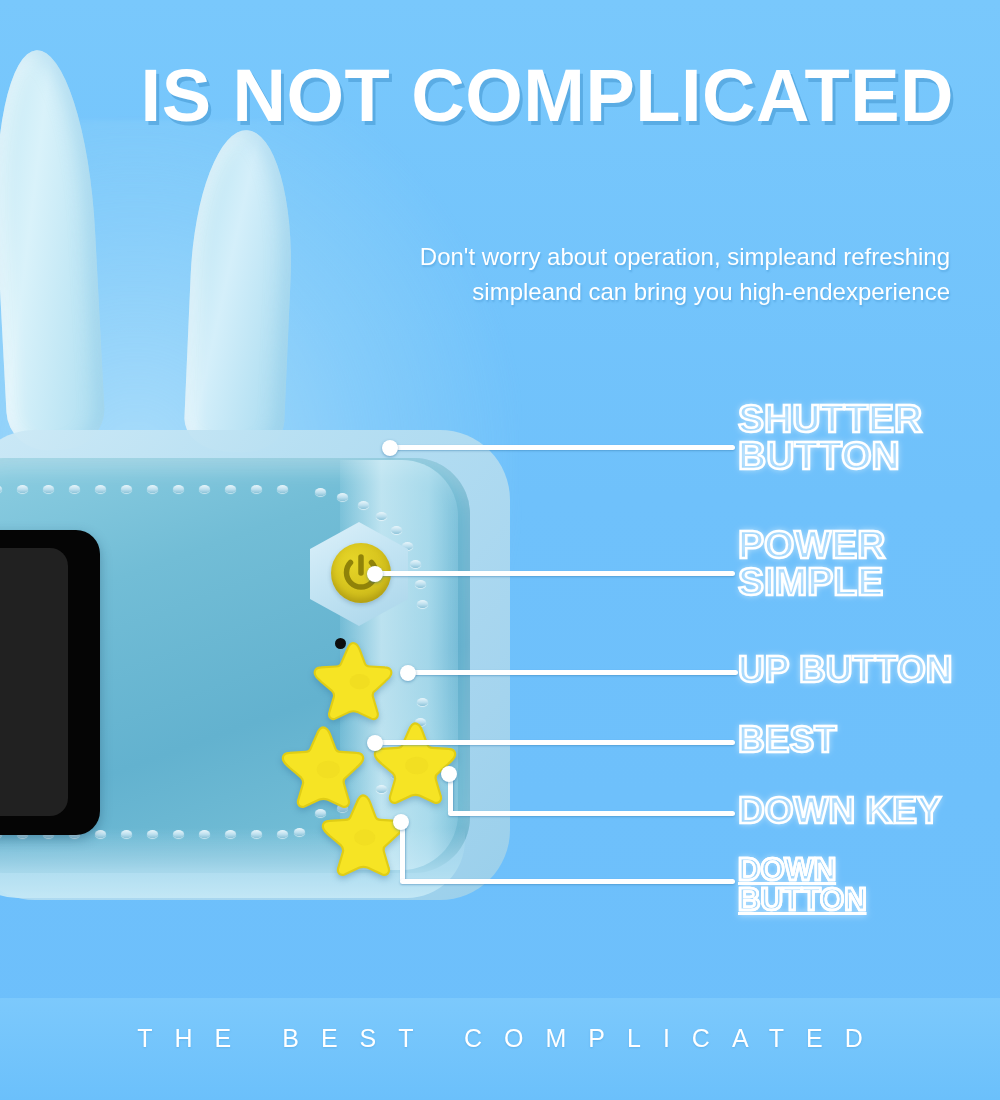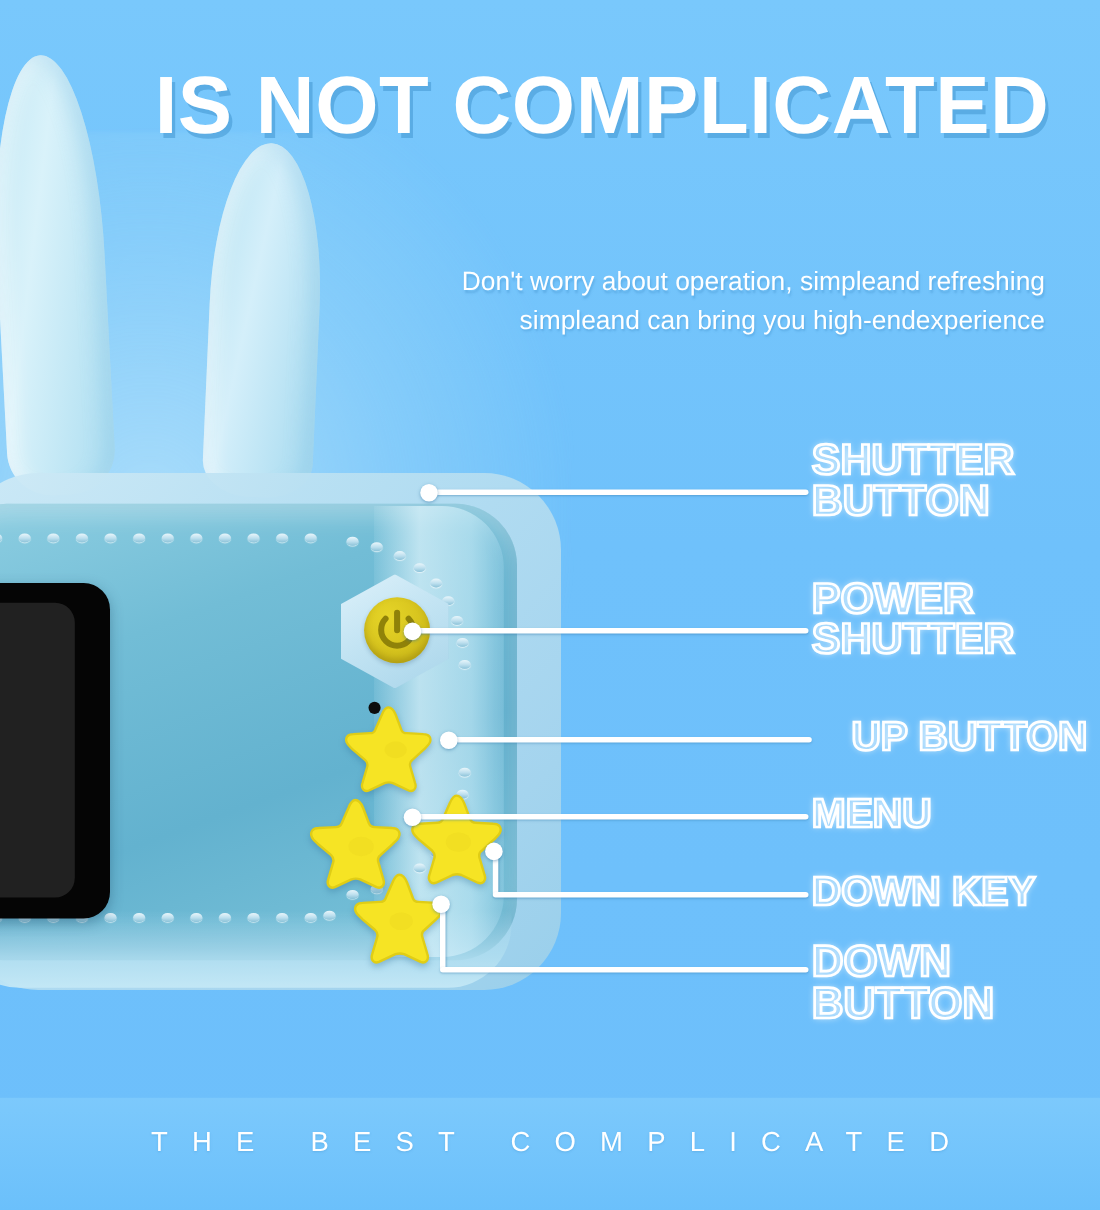--- a/index.html
+++ b/index.html
@@ -232,24 +232,24 @@
   <div class="cline" style="left:448px;top:811px;width:287px;"></div>
   <div class="cdot" style="left:441px;top:766px;"></div>
 
   <div class="cvert" style="left:400px;top:820px;height:62px;"></div>
   <div class="cline" style="left:400px;top:879px;width:335px;"></div>
   <div class="cdot" style="left:393px;top:814px;"></div>
 
   <div class="clabel" style="left:738px;top:400px;font-size:39px;">SHUTTER
 BUTTON</div>
   <div class="clabel" style="left:738px;top:526px;font-size:39px;">POWER
-SHUTTER</div>
-  <div class="clabel" style="left:738px;top:652px;font-size:37px;margin-left:36px;">UP BUTTON</div>
-  <div class="clabel" style="left:738px;top:722px;font-size:37px;">MENU</div>
+SIMPLE</div>
+  <div class="clabel" style="left:738px;top:652px;font-size:37px;">UP BUTTON</div>
+  <div class="clabel" style="left:738px;top:722px;font-size:37px;">BEST</div>
   <div class="clabel" style="left:738px;top:793px;font-size:37px;">DOWN KEY</div>
-  <div class="clabel" style="left:738px;top:855px;font-size:40px;">DOWN
+  <div class="clabel" style="left:738px;top:855px;font-size:31px;text-decoration:underline;">DOWN
 BUTTON</div>
 
   <div class="footer">
     <div class="footer-txt">THE BEST COMPLICATED</div>
   </div>
 
 </div>
 
 </body></html>

